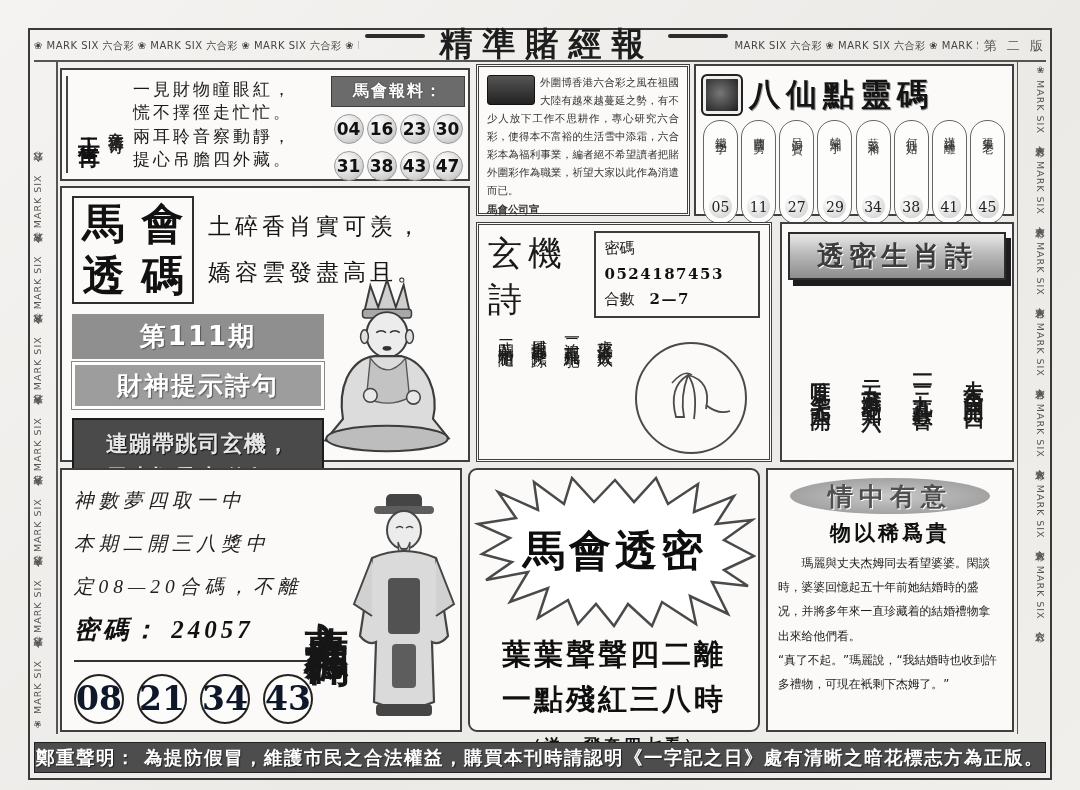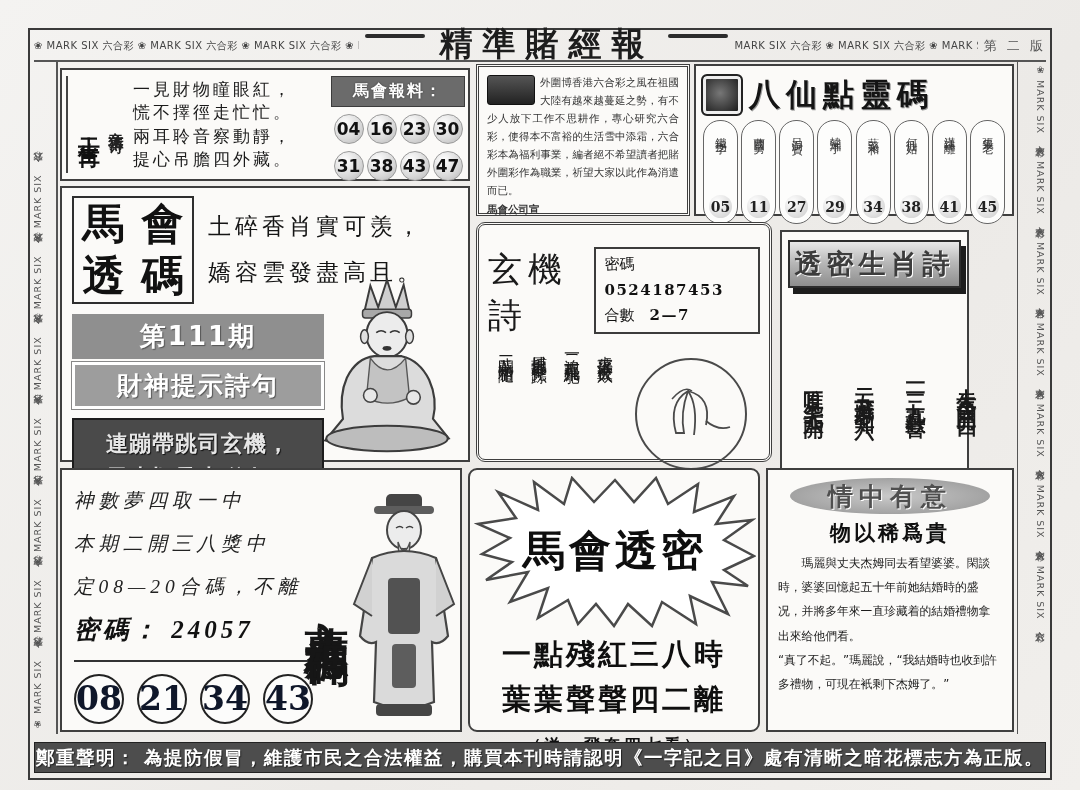--- a/index.html
+++ b/index.html
@@ -43,47 +43,47 @@
   .notice .sig{font-weight:bold;margin-top:1px;}
 
   
   .baxian{left:694px;top:64px;width:320px;height:152px;padding:4px 5px;}
   .bx-head{display:flex;align-items:flex-end;gap:6px;height:46px;}
   .bx-stamp{width:38px;height:38px;border:2px solid #222;border-radius:6px;background:radial-gradient(circle at 45% 45%,#777 0%,#222 80%);box-shadow:inset 0 0 0 3px #eee;}
   .bx-title{font-family:"Liberation Serif",serif;font-size:31px;font-weight:900;letter-spacing:6px;color:#141414;text-shadow:1px 1px 0 #999;}
   .pill-row{display:flex;justify-content:space-between;margin-top:4px;padding:0 2px;}
   .pill{width:33px;height:90px;border:1.5px solid #666;border-radius:17px;background:#fdfdfc;display:flex;flex-direction:column;align-items:center;justify-content:space-between;padding:7px 0 5px;}
   .pill-name{writing-mode:vertical-rl;font-size:11.5px;letter-spacing:3px;color:#333;font-family:"Liberation Serif",serif;}
-  .pill-num{width:23px;height:23px;border-radius:50%;background:radial-gradient(circle at 35% 30%,#fff,#ccc);display:flex;align-items:center;justify-content:center;font-size:14px;font-weight:bold;color:#222;font-family:"DejaVu Serif",serif;}
+  .pill-num{width:23px;height:23px;border-radius:50%;background:radial-gradient(circle at 35% 30%,#fff,#ccc);display:flex;align-items:center;justify-content:center;font-size:14px;font-weight:normal;color:#222;font-family:"DejaVu Serif",serif;}
 
   
   .macode{left:60px;top:186px;width:410px;height:276px;padding:8px 10px;}
   .mc-top{display:flex;align-items:center;gap:14px;}
   .mc-chars{width:118px;height:104px;border:2.5px solid #2e2e2e;display:grid;grid-template-columns:1fr 1fr;place-items:center;font-family:"Liberation Serif",serif;font-size:42px;font-weight:bold;color:#111;line-height:1;}
   .mc-verse{font-family:"Liberation Serif",serif;font-size:23px;letter-spacing:4px;color:#151515;line-height:2.0;white-space:nowrap;}
   .mc-left{width:252px;margin-top:10px;}
   .issue-bar{background:#8f8f8f;color:#fff;font-weight:900;font-size:26px;text-align:center;padding:5px 0;letter-spacing:2px;text-shadow:1px 1px 1px #555;}
   .hint-title{background:#9d9d9d;border:3px solid #fff;outline:1px solid #888;color:#fff;font-weight:900;font-size:25px;text-align:center;padding:4px 0;letter-spacing:2px;margin-top:3px;text-shadow:1px 1px 1px #555;}
   .hint-box{background:#4a4a4a;border:2px solid #1c1c1c;color:#e6e6e6;font-weight:900;font-size:22px;text-align:center;line-height:1.55;padding:7px 2px;margin-top:9px;letter-spacing:1px;text-shadow:1px 1px 1px #111;}
   .seated{position:absolute;right:6px;bottom:2px;width:150px;height:186px;}
 
   
-  .xuanji{left:476px;top:222px;width:296px;height:240px;padding:22px 9px;border-radius:9px;}
+  .xuanji{left:476px;top:222px;width:296px;height:240px;padding:6px 9px;}
   .xj-head{display:flex;justify-content:space-between;align-items:flex-start;}
   .xj-title{font-family:"Liberation Serif",serif;font-size:34px;letter-spacing:6px;color:#1a1a1a;}
   .pw-box{border:2px solid #3c3c3c;padding:3px 9px;font-family:"DejaVu Serif",serif;font-size:15px;color:#111;line-height:1.7;}
   .pw-box b{letter-spacing:1.5px;}
   .xj-body{display:flex;margin-top:4px;}
   .vpoem{writing-mode:vertical-rl;font-family:"Liberation Serif",serif;color:#1a1a1a;}
   .xj-poem{height:142px;font-size:16px;line-height:33px;letter-spacing:2px;margin-left:2px;}
   .xj-art{flex:1;display:flex;align-items:center;justify-content:center;}
   .xj-hint{text-align:center;font-family:"Liberation Serif",serif;font-size:17.5px;letter-spacing:2px;margin-top:3px;color:#161616;}
 
   
-  .tmsx{left:780px;top:230px;width:189px;height:240px;padding:8px 6px;}
+  .tmsx{left:780px;top:222px;width:234px;height:240px;padding:8px 6px;}
   .tmsx-head{background:linear-gradient(180deg,#e9e9e9 0%,#b9b9b9 45%,#8d8d8d 100%);border:2px solid #2c2c2c;box-shadow:5px 6px 0 #1d1d1d;text-align:center;font-family:"Liberation Serif",serif;font-size:27px;font-weight:900;letter-spacing:5px;color:#3c3c3c;text-shadow:1px 1px 0 #fff;padding:4px 0;}
   .tmsx-poem{height:172px;font-size:20px;font-weight:bold;line-height:51px;letter-spacing:5px;margin:16px auto 0;display:block;text-align:center;}
 
   
   .dream{left:60px;top:468px;width:402px;height:264px;padding:10px 12px;}
   .dr-lines{font-family:"Liberation Serif",serif;font-style:italic;font-size:19.5px;letter-spacing:5px;color:#222;line-height:2.2;}
   .dr-pass{font-family:"Liberation Serif",serif;font-style:italic;font-weight:bold;font-size:25px;letter-spacing:4px;margin-top:4px;color:#111;}
   .dr-rule{width:262px;height:2px;background:#333;margin:14px 0 12px;}
   .dr-balls{display:flex;gap:13px;}
   .big-ball{width:46px;height:46px;border:2.5px solid #222;border-radius:50%;display:flex;align-items:center;justify-content:center;font-family:"DejaVu Serif",serif;font-size:33px;font-weight:bold;color:#0f172a;background:#fcfcfb;}
@@ -312,22 +312,22 @@
   </div>
 
   <div class="box toumi">
     <div class="burst-wrap">
       <svg viewBox="0 0 282 152">
         <polygon points="8,78 36,62 4,48 42,42 24,16 64,34 60,6 90,28 98,2 120,26 141,4 160,26 182,2 194,28 224,8 220,36 260,20 242,48 278,44 250,64 280,80 250,94 274,110 238,106 254,138 216,120 222,148 188,126 178,150 154,128 140,150 122,128 104,148 94,124 64,142 74,112 36,126 54,96 12,104 38,86" fill="#ffffff" stroke="#4a4a4a" stroke-width="2.5"></polygon>
       </svg>
       <div class="burst-text">馬會透密</div>
     </div>
     <div class="tm-verse">
+      <div>葉葉聲聲四二離</div>
       <div>一點殘紅三八時</div>
-      <div>葉葉聲聲四二離</div>
     </div>
     <div class="tm-gift">（送：飛奔四七看）</div>
   </div>
 
   <div class="box story">
     <div class="story-head">情中有意</div>
     <div class="story-sub">物以稀爲貴</div>
     <div class="story-body">
       <p class="p1">瑪麗與丈夫杰姆同去看望婆婆。閑談時，婆婆回憶起五十年前她結婚時的盛况，并將多年來一直珍藏着的結婚禮物拿出來给他們看。</p>
       <p>“真了不起。”瑪麗說，“我結婚時也收到許多禮物，可現在衹剩下杰姆了。”</p>

